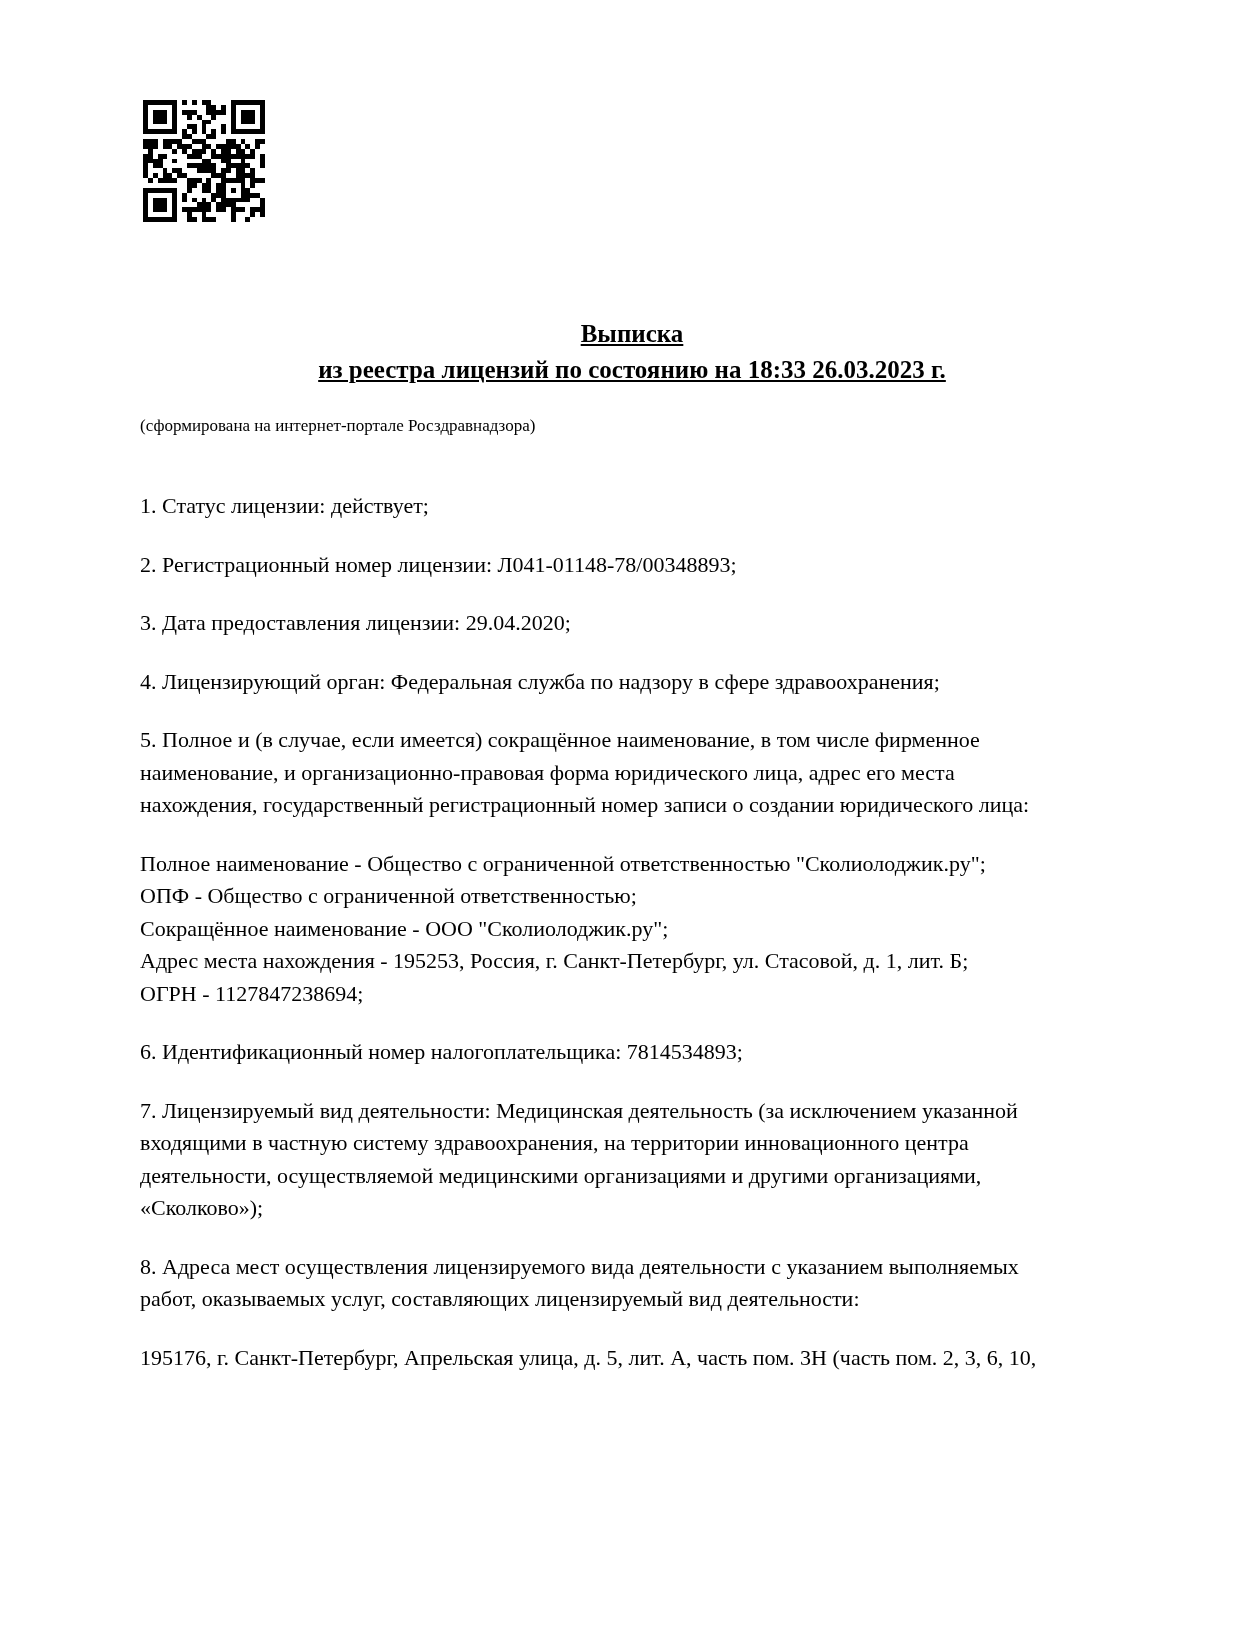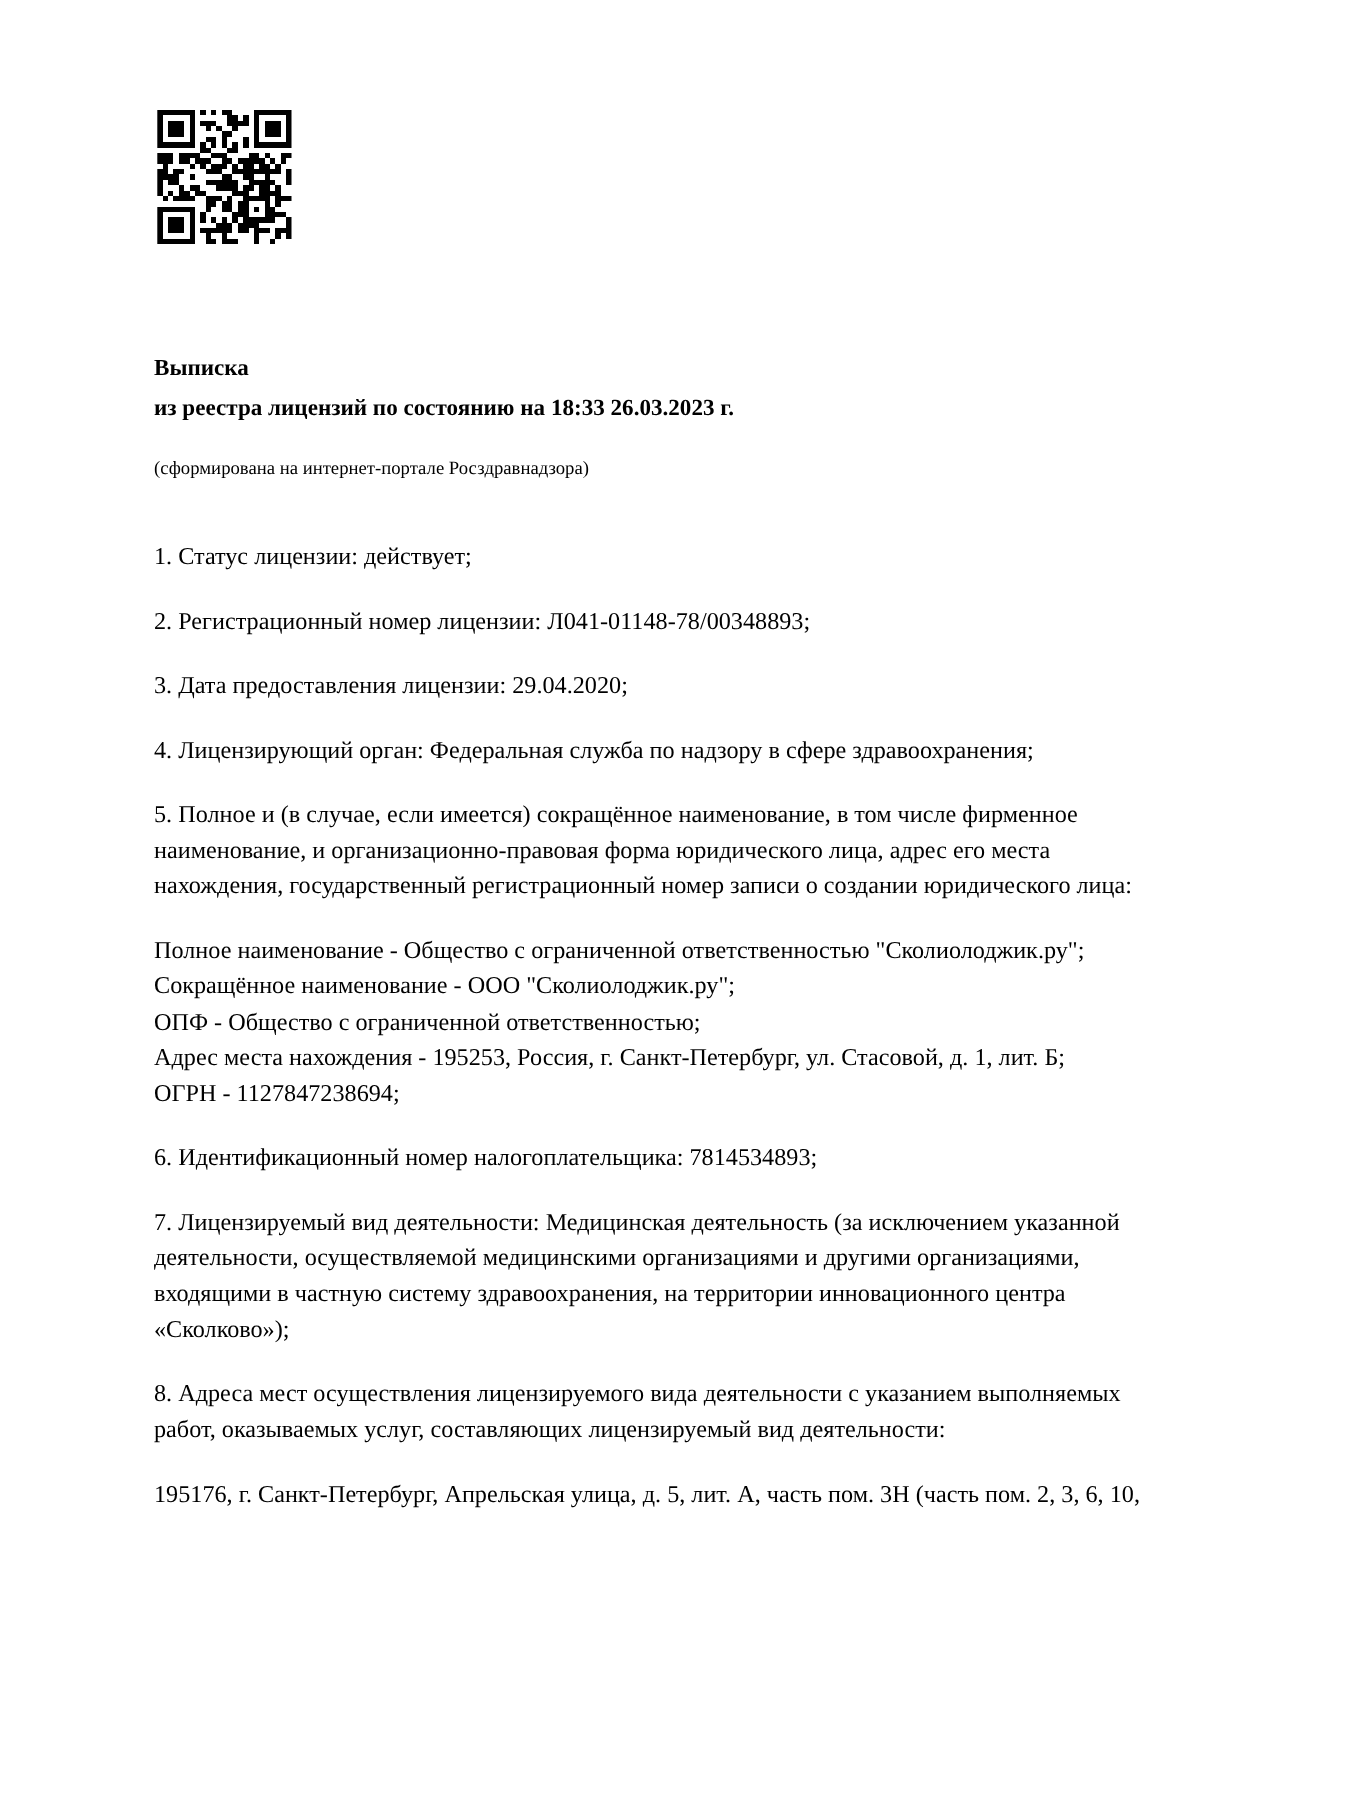--- a/index.html
+++ b/index.html
@@ -20,24 +20,25 @@
     height:122px;
   }
   .content{
     position:absolute;
     left:140px;
     top:0;
     width:984px;
   }
   .title{
     margin-top:316px;
-    text-align:left;
+    text-align:center;
     font-weight:bold;
-    font-size:21px;
+    font-size:25px;
     line-height:36px;
+    text-decoration:underline;
   }
   .subtitle{
     margin-top:26px;
     text-align:left;
     font-size:17px;
     line-height:24px;
   }
   .doc-body{
     margin-top:52px;
     font-size:22px;
@@ -79,32 +80,32 @@
         <div class="para">
           <div class="line">4. Лицензирующий орган: Федеральная служба по надзору в сфере здравоохранения;</div>
         </div>
         <div class="para">
           <div class="line">5. Полное и (в случае, если имеется) сокращённое наименование, в том числе фирменное</div>
           <div class="line">наименование, и организационно-правовая форма юридического лица, адрес его места</div>
           <div class="line">нахождения, государственный регистрационный номер записи о создании юридического лица:</div>
         </div>
         <div class="para">
           <div class="line">Полное наименование - Общество с ограниченной ответственностью "Сколиолоджик.ру";</div>
+          <div class="line">ОПФ - Общество с ограниченной ответственностью;</div>
           <div class="line">Сокращённое наименование - ООО "Сколиолоджик.ру";</div>
-          <div class="line">ОПФ - Общество с ограниченной ответственностью;</div>
           <div class="line">Адрес места нахождения - 195253, Россия, г. Санкт-Петербург, ул. Стасовой, д. 1, лит. Б;</div>
           <div class="line">ОГРН - 1127847238694;</div>
         </div>
         <div class="para">
           <div class="line">6. Идентификационный номер налогоплательщика: 7814534893;</div>
         </div>
         <div class="para">
           <div class="line">7. Лицензируемый вид деятельности: Медицинская деятельность (за исключением указанной</div>
+          <div class="line">входящими в частную систему здравоохранения, на территории инновационного центра</div>
           <div class="line">деятельности, осуществляемой медицинскими организациями и другими организациями,</div>
-          <div class="line">входящими в частную систему здравоохранения, на территории инновационного центра</div>
           <div class="line">«Сколково»);</div>
         </div>
         <div class="para">
           <div class="line">8. Адреса мест осуществления лицензируемого вида деятельности с указанием выполняемых</div>
           <div class="line">работ, оказываемых услуг, составляющих лицензируемый вид деятельности:</div>
         </div>
         <div class="para">
           <div class="line">195176, г. Санкт-Петербург, Апрельская улица, д. 5, лит. А, часть пом. 3Н (часть пом. 2, 3, 6, 10,</div>
         </div>
       </div>

